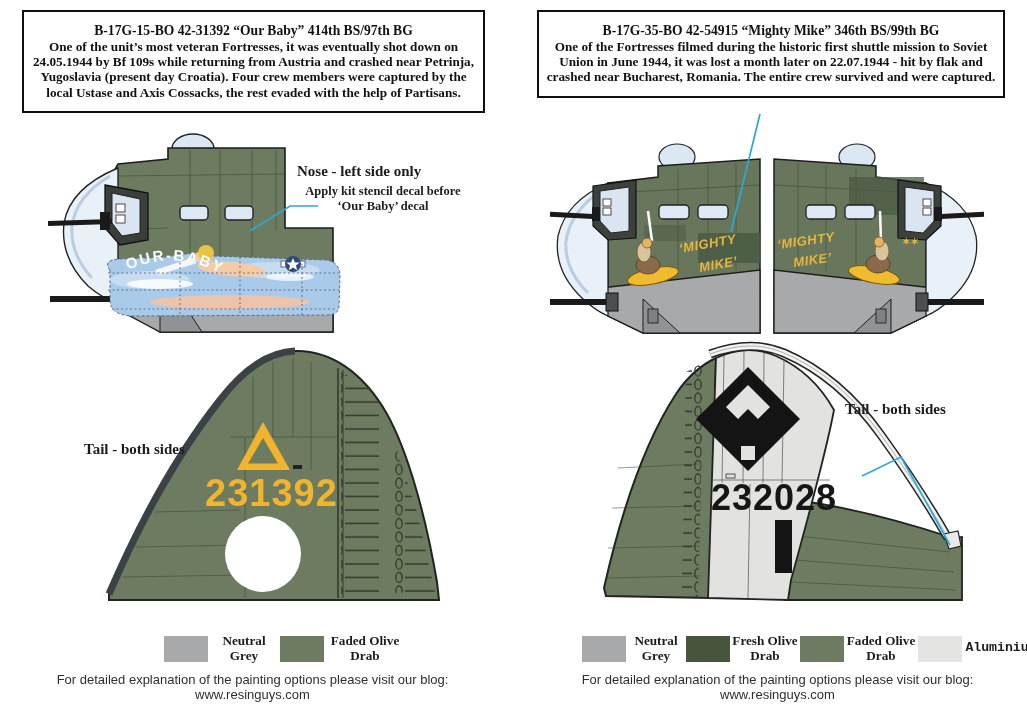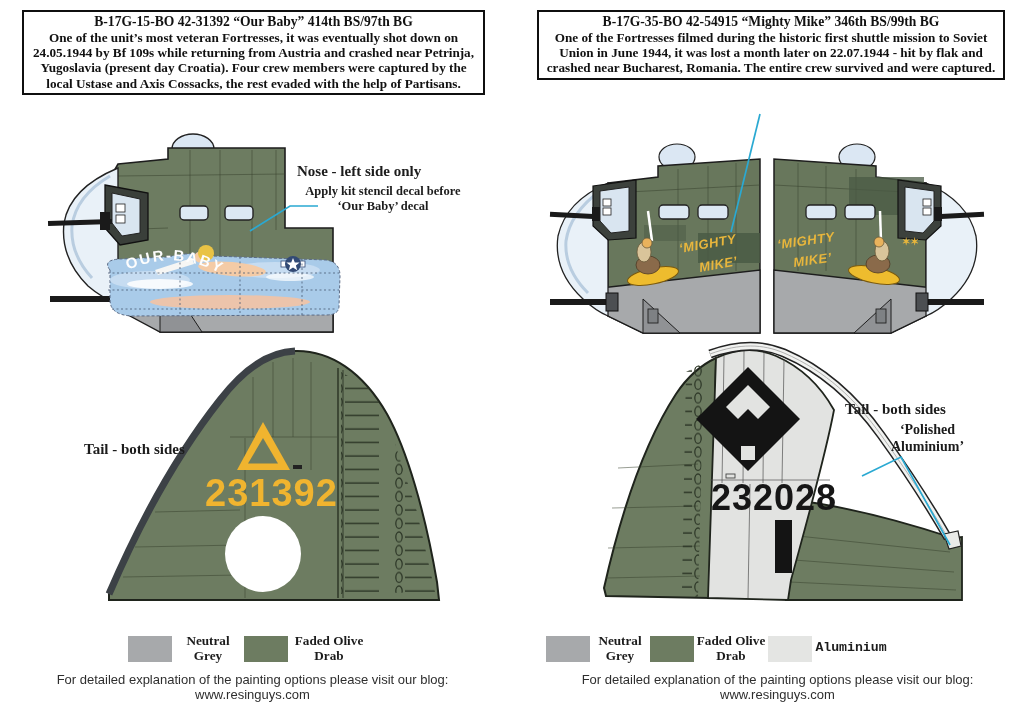--- a/index.html
+++ b/index.html
@@ -1,26 +1,26 @@
 <!DOCTYPE html>
 <html><head>
 <meta charset="utf-8">
 <style>
   html,body{margin:0;padding:0;background:#888;}
   .sheet{position:relative;width:1027px;height:711px;background:#ffffff;overflow:hidden;
          font-family:"Liberation Serif",serif;color:#111;}
   .infobox{position:absolute;border:2px solid #0f0f0f;background:#fff;text-align:center;
-           font-weight:bold;padding:2px 4px;box-sizing:border-box;}
+           font-weight:bold;padding:11px 4px;box-sizing:border-box;}
   .infobox .title{font-size:13.6px;line-height:15.6px;}
   .infobox .body{font-size:13.2px;line-height:15.4px;}
   .label{position:absolute;font-weight:bold;color:#1c1c1c;}
   .section-label{font-size:15px;margin-top:12px;}
   .note{text-align:center;font-size:12.5px;line-height:15px;}
   .note-nowrap{white-space:nowrap;}
-  .legend{position:absolute;display:flex;align-items:center;}
+  .legend{position:absolute;display:flex;align-items:center;margin-left:36px;}
   .legend-item{display:flex;align-items:center;}
   .swatch{width:44px;height:26px;display:inline-block;flex:0 0 auto;}
   .legend-label{font-weight:bold;font-size:13.2px;line-height:1.12;text-align:center;color:#1c1c1c;}
   .footer{position:absolute;font-family:"Liberation Sans",sans-serif;font-size:13px;
           color:#2e2e2e;text-align:center;}
   svg.illus{position:absolute;}
   svg text{font-family:"Liberation Sans",sans-serif;}
   .art-white{fill:#fdfdfd;font-weight:bold;font-size:15px;letter-spacing:2px;}
   .art-yellow{fill:#e8b63c;font-weight:bold;font-style:italic;font-size:13px;letter-spacing:.5px;}
   .art-stars{fill:#e8b63c;font-size:10px;font-weight:bold;}
@@ -286,42 +286,42 @@
   <div class="label note" style="left:293px;top:184px;width:180px;">
     <div>Apply kit stencil decal before</div>
     <div>‘Our Baby’ decal</div>
   </div>
 
 
   <div class="label section-label" style="left:84px;top:429px;">Tail - both sides</div>
 
   <div class="label section-label" style="left:845px;top:389px;">Tail - both sides</div>
 
-  <div class="label" style="left:855px;top:421px;width:145px;text-align:center;font-size:14px;line-height:17px;">
-    <div>‘Polished</div>
-    <div>Aluminium’</div>
-  </div>
 
   <div class="legend" style="left:128px;top:634px;">
     <div class="legend-item">
       <span class="swatch" style="background: rgb(167, 169, 171);"></span>
       <span class="legend-label" style="width:72px;">Neutral Grey</span>
     </div>
     <div class="legend-item">
       <span class="swatch" style="background: rgb(109, 124, 97);"></span>
       <span class="legend-label" style="width:82px;">Faded Olive Drab</span>
     </div>
   </div>
 
   <div class="legend" style="left:546px;top:634px;">
     <div class="legend-item">
       <span class="swatch" style="background: rgb(167, 169, 171);"></span>
       <span class="legend-label" style="width:60px;">Neutral Grey</span>
     </div>
     <div class="legend-item">
+      <span class="swatch" style="background: rgb(71, 85, 63);"></span>
+      <span class="legend-label" style="width:70px;">Fresh Olive Drab</span>
+    </div>
+    <div class="legend-item">
       <span class="swatch" style="background: rgb(109, 124, 97);"></span>
       <span class="legend-label" style="width:74px;">Faded Olive Drab</span>
     </div>
     <div class="legend-item">
       <span class="swatch" style="background: rgb(228, 229, 227);"></span>
       <span class="legend-label" style="width:78px;font-family:Liberation Mono, monospace;">Aluminium</span>
     </div>
   </div>
 
   <div class="footer" style="left:0;top:672px;width:505px;">For detailed explanation of the painting options please visit our blog: www.resinguys.com</div>

